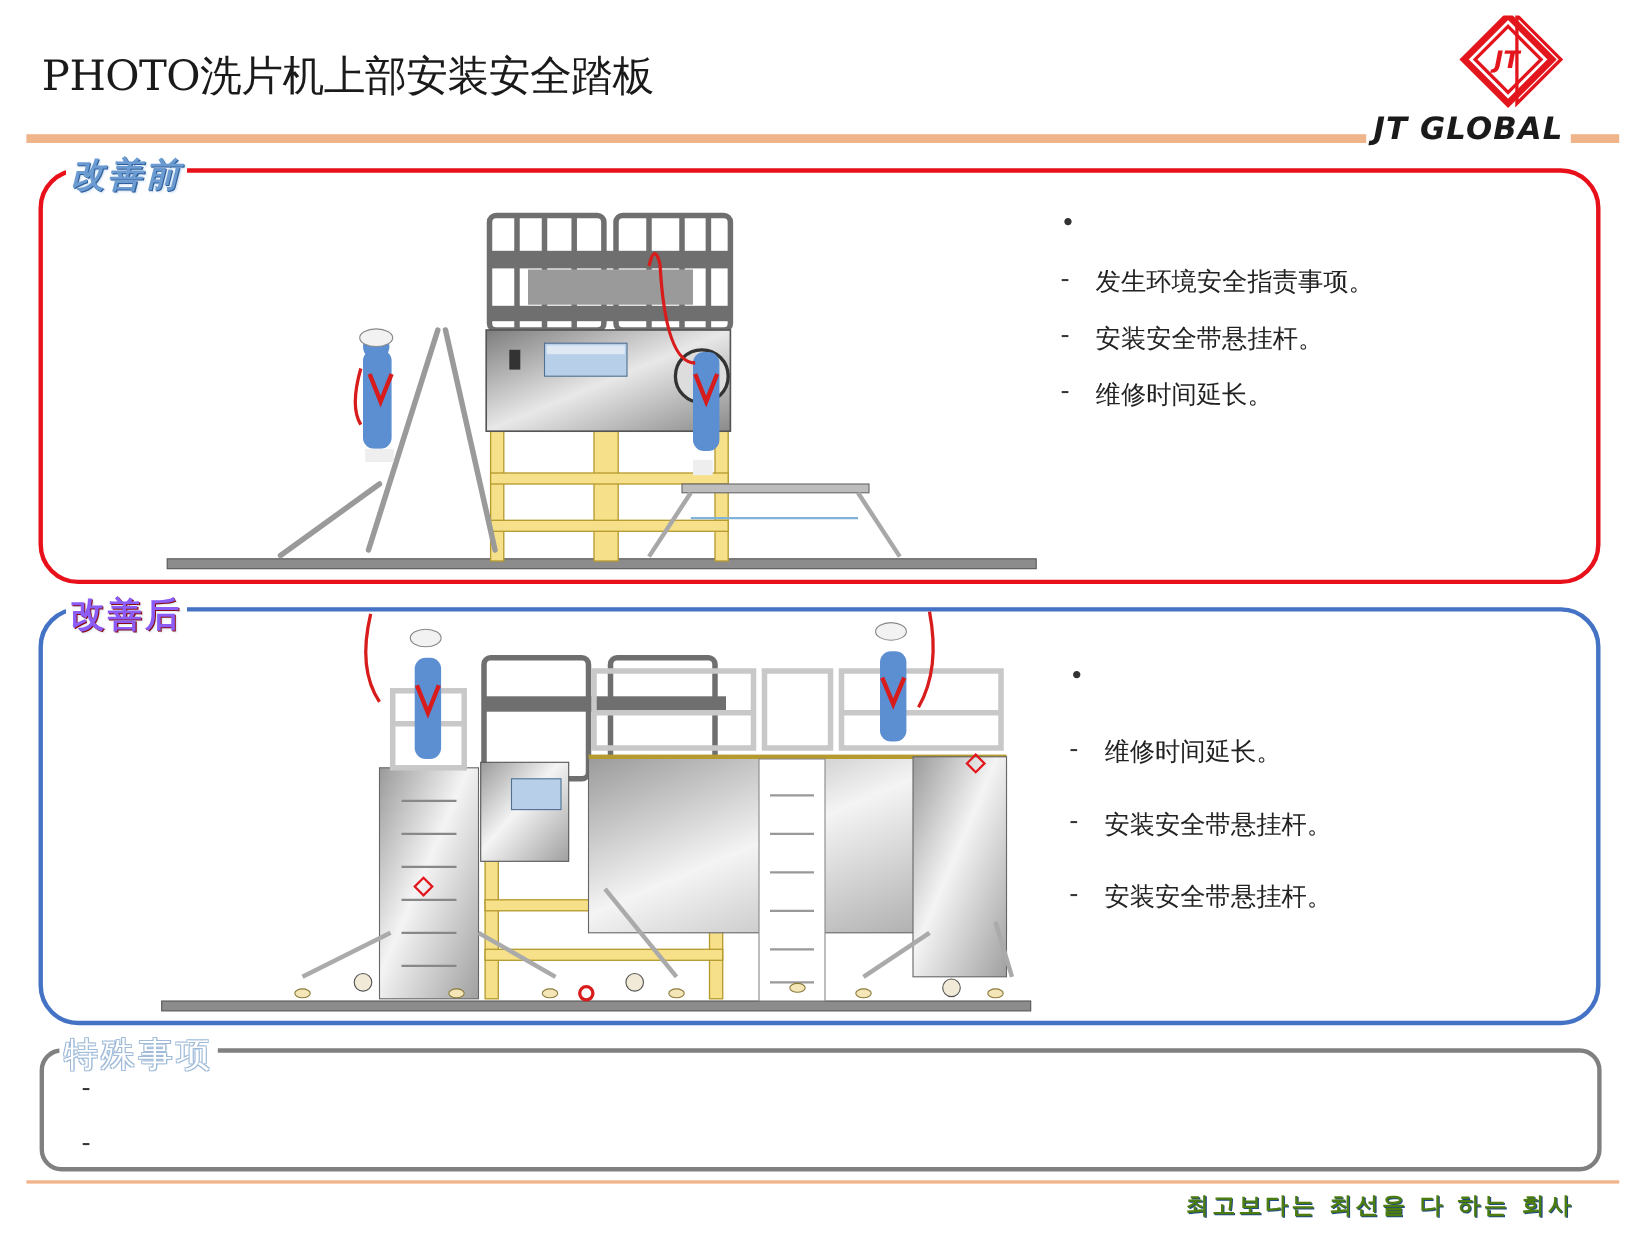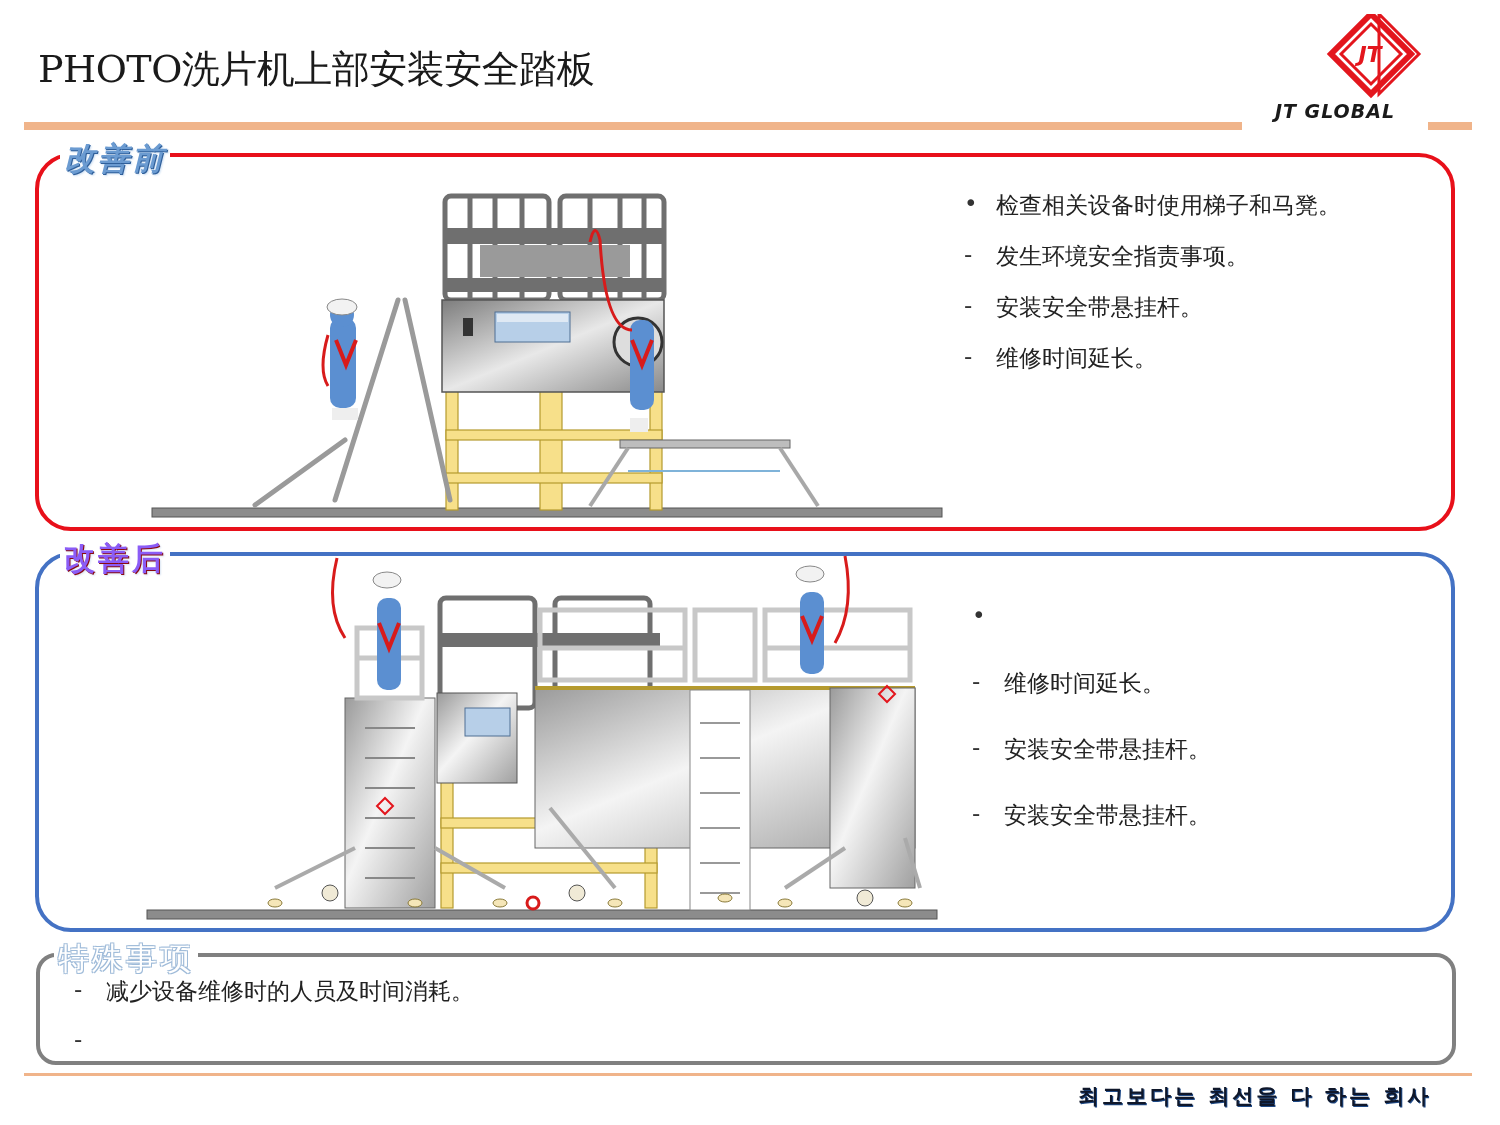--- a/index.html
+++ b/index.html
@@ -1,21 +1,21 @@
 <!DOCTYPE html>
 <html><head>
 <meta charset="utf-8">
 <style>
   html, body { margin:0; padding:0; background:#ffffff; }
   body { width:1500px; height:1125px; position:relative; overflow:hidden; font-family:"DejaVu Sans", sans-serif; color:#222; }
   .title { position:absolute; left:38px; top:44px; font-family:"DejaVu Serif", serif; font-size:38px; color:#1a1a1a; letter-spacing:-0.5px; white-space:nowrap; }
   .top-rule { position:absolute; left:24px; top:122px; width:1218px; height:8px; background:#f0b48a; }
   .top-rule-r { position:absolute; left:1428px; top:122px; width:44px; height:8px; background:#f0b48a; }
   .logo { position:absolute; left:1245px; top:14px; width:180px; height:120px; }
-  .logo-text { position:absolute; left:0; top:86px; width:180px; text-align:center; font-family:"DejaVu Sans", sans-serif; font-weight:bold; font-style:italic; font-size:19px; color:#1a1a1a; letter-spacing:1px; }
+  .logo-text { position:absolute; left:0; top:86px; width:180px; text-align:center; font-family:"DejaVu Sans", sans-serif; font-weight:bold; font-style:italic; font-size:28px; color:#1a1a1a; letter-spacing:1px; }
   .panel { position:absolute; border-radius:36px; background:#fff; box-sizing:border-box; }
   .panel.before { left:35px; top:153px; width:1420px; height:378px; border:4px solid #e8101a; }
   .panel.after { left:35px; top:552px; width:1420px; height:380px; border:4px solid #4472c4; }
   .panel.notes { left:36px; top:953px; width:1420px; height:112px; border:4px solid #808080; border-radius:20px; }
   .panel-label { position:absolute; font-family:"DejaVu Sans", sans-serif; font-weight:bold; font-size:31px; background:#fff; padding:0 4px; letter-spacing:3px; }
   .label-before { left:60px; top:138px; color:#6b9bd1; text-shadow:1px 1px 0 #2f5f9a, 2px 2px 2px #cfe0f3;font-style:italic; }
   .label-after { left:60px; top:538px; color:#8b5cf6; text-shadow:1px 1px 0 #8a0a10, 2px 2px 2px #d9e4f3; }
   .label-notes { left:54px; top:938px; color:#ffffff; text-shadow:-1px -1px 0 #9fbbd9, 1px -1px 0 #9fbbd9, -1px 1px 0 #9fbbd9, 1px 1px 0 #9fbbd9; font-weight:normal; }
   .bullets { position:absolute; margin:0; padding:0; list-style:none; font-size:23px; color:#222; }
   .bullets li { position:relative; padding-left:32px; white-space:nowrap; }
@@ -23,21 +23,21 @@
   .b-before { left:964px; top:190px; }
   .b-before li { height:51px; }
   .b-after { left:972px; top:602px; }
   .b-after li { height:66px; }
   .b-notes { left:74px; top:976px; }
   .b-notes li { height:50px; }
   .illus { position:absolute; }
   .illus-before { left:150px; top:190px; width:795px; height:330px; }
   .illus-after { left:145px; top:548px; width:795px; height:372px; }
   .bottom-rule { position:absolute; left:24px; top:1073px; width:1448px; height:3px; background:#f0b48a; }
-  .slogan { position:absolute; left:1078px; top:1082px; font-family:"DejaVu Sans", sans-serif; font-weight:bold; font-size:21px; color:#0f172a; letter-spacing:3px; text-shadow:1px 1px 0 #1f4a87; white-space:nowrap; }
+  .slogan { position:absolute; left:1078px; top:1082px; font-family:"DejaVu Sans", sans-serif; font-weight:bold; font-size:21px; color:#4d7c0f; letter-spacing:3px; text-shadow:1px 1px 0 #1f4a87; white-space:nowrap; }
 </style>
 </head>
 <body>
 
 <div class="title">PHOTO洗片机上部安装安全踏板</div>
 <div class="top-rule"></div>
 <div class="top-rule-r"></div>
 
 <div class="logo">
   <svg width="180" height="90" viewBox="0 0 180 90" style="position:absolute;left:0;top:0;">
@@ -117,21 +117,21 @@
 
   <g>
     <rect x="480" y="130" width="24" height="90" rx="10" fill="#5b8fd1"></rect>
     <path d="M482 150 L492 175 L502 150" fill="none" stroke="#d81b1b" stroke-width="4"></path>
     <path d="M440 52 Q445 30 450 50 Q455 140 482 140" fill="none" stroke="#d81b1b" stroke-width="3"></path>
     <rect x="480" y="228" width="18" height="14" fill="#eee"></rect>
   </g>
 </svg>
 
 <ul class="bullets b-before">
-  <li><span class="mark">•</span><span>检查相关设备时使用梯子和马凳。</span></li>
+  <li><span class="mark">•</span></li>
   <li><span class="mark">-</span><span>发生环境安全指责事项。</span></li>
   <li><span class="mark">-</span><span>安装安全带悬挂杆。</span></li>
   <li><span class="mark">-</span><span>维修时间延长。</span></li>
 </ul>
 
 <div class="panel after"></div>
 <div class="panel-label label-after">改善后</div>
 
 <svg class="illus illus-after" viewBox="0 0 795 372">
   <defs>
@@ -236,18 +236,18 @@
 <ul class="bullets b-after">
   <li><span class="mark">•</span></li>
   <li><span class="mark">-</span><span>维修时间延长。</span></li>
   <li><span class="mark">-</span><span>安装安全带悬挂杆。</span></li>
   <li><span class="mark">-</span><span>安装安全带悬挂杆。</span></li>
 </ul>
 
 <div class="panel notes"></div>
 <div class="panel-label label-notes">特殊事项</div>
 <ul class="bullets b-notes">
-  <li><span class="mark">-</span><span>减少设备维修时的人员及时间消耗。</span></li>
+  <li><span class="mark">-</span></li>
   <li><span class="mark">-</span></li>
 </ul>
 
 <div class="bottom-rule"></div>
 <div class="slogan">최고보다는 최선을 다 하는 회사</div>
 
 </body></html>

